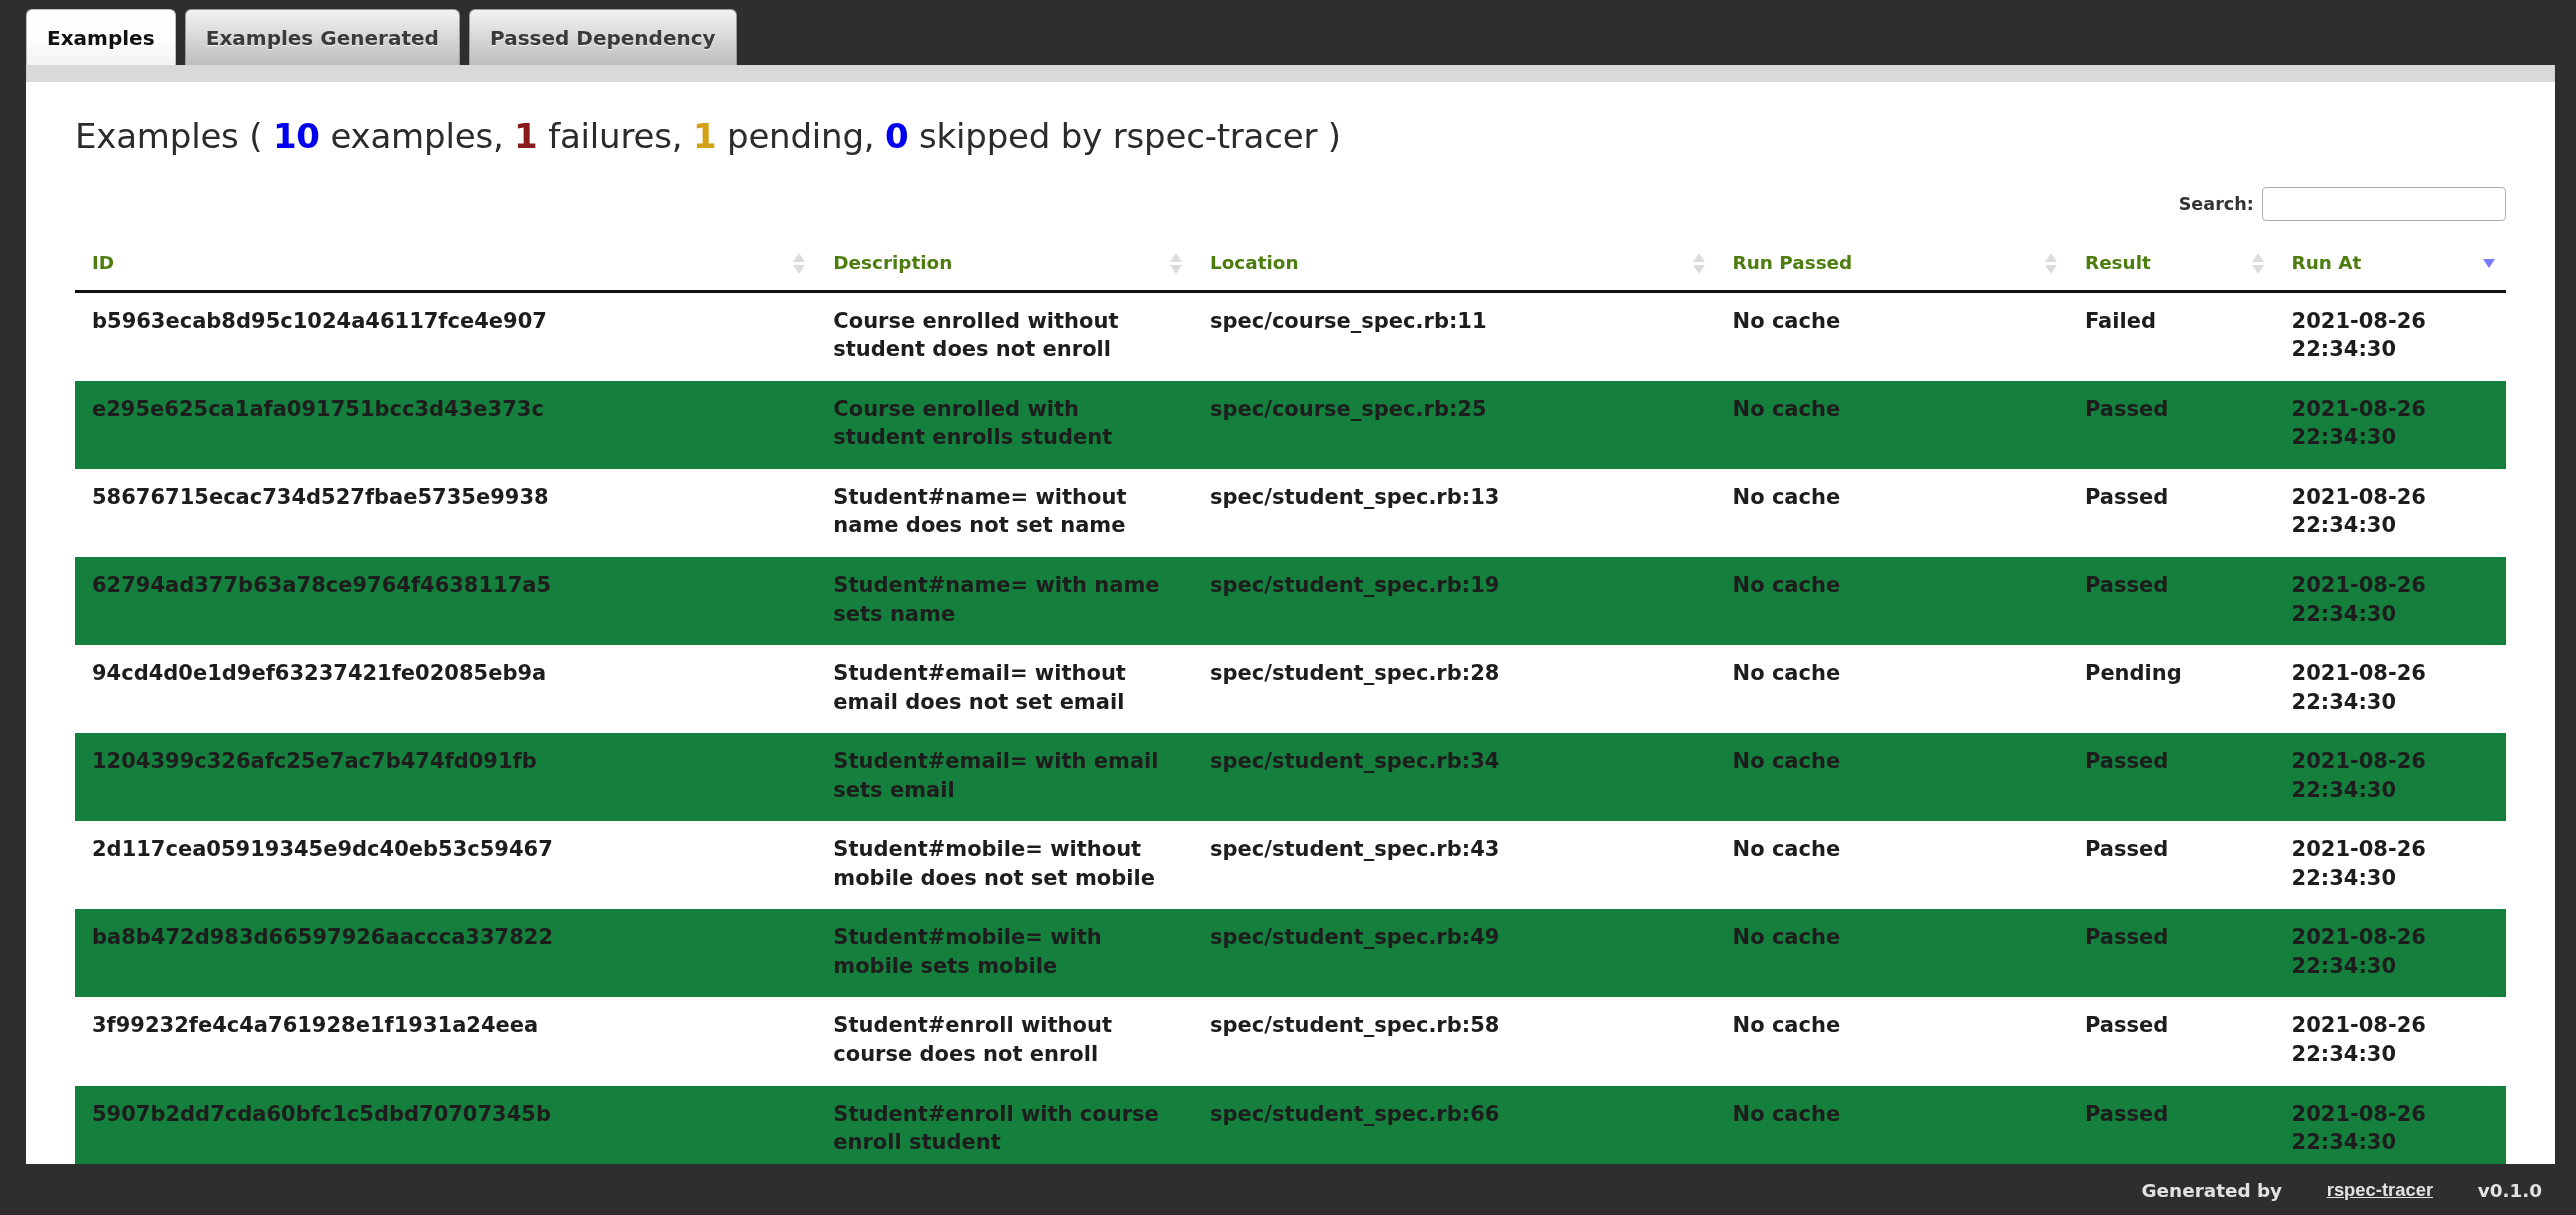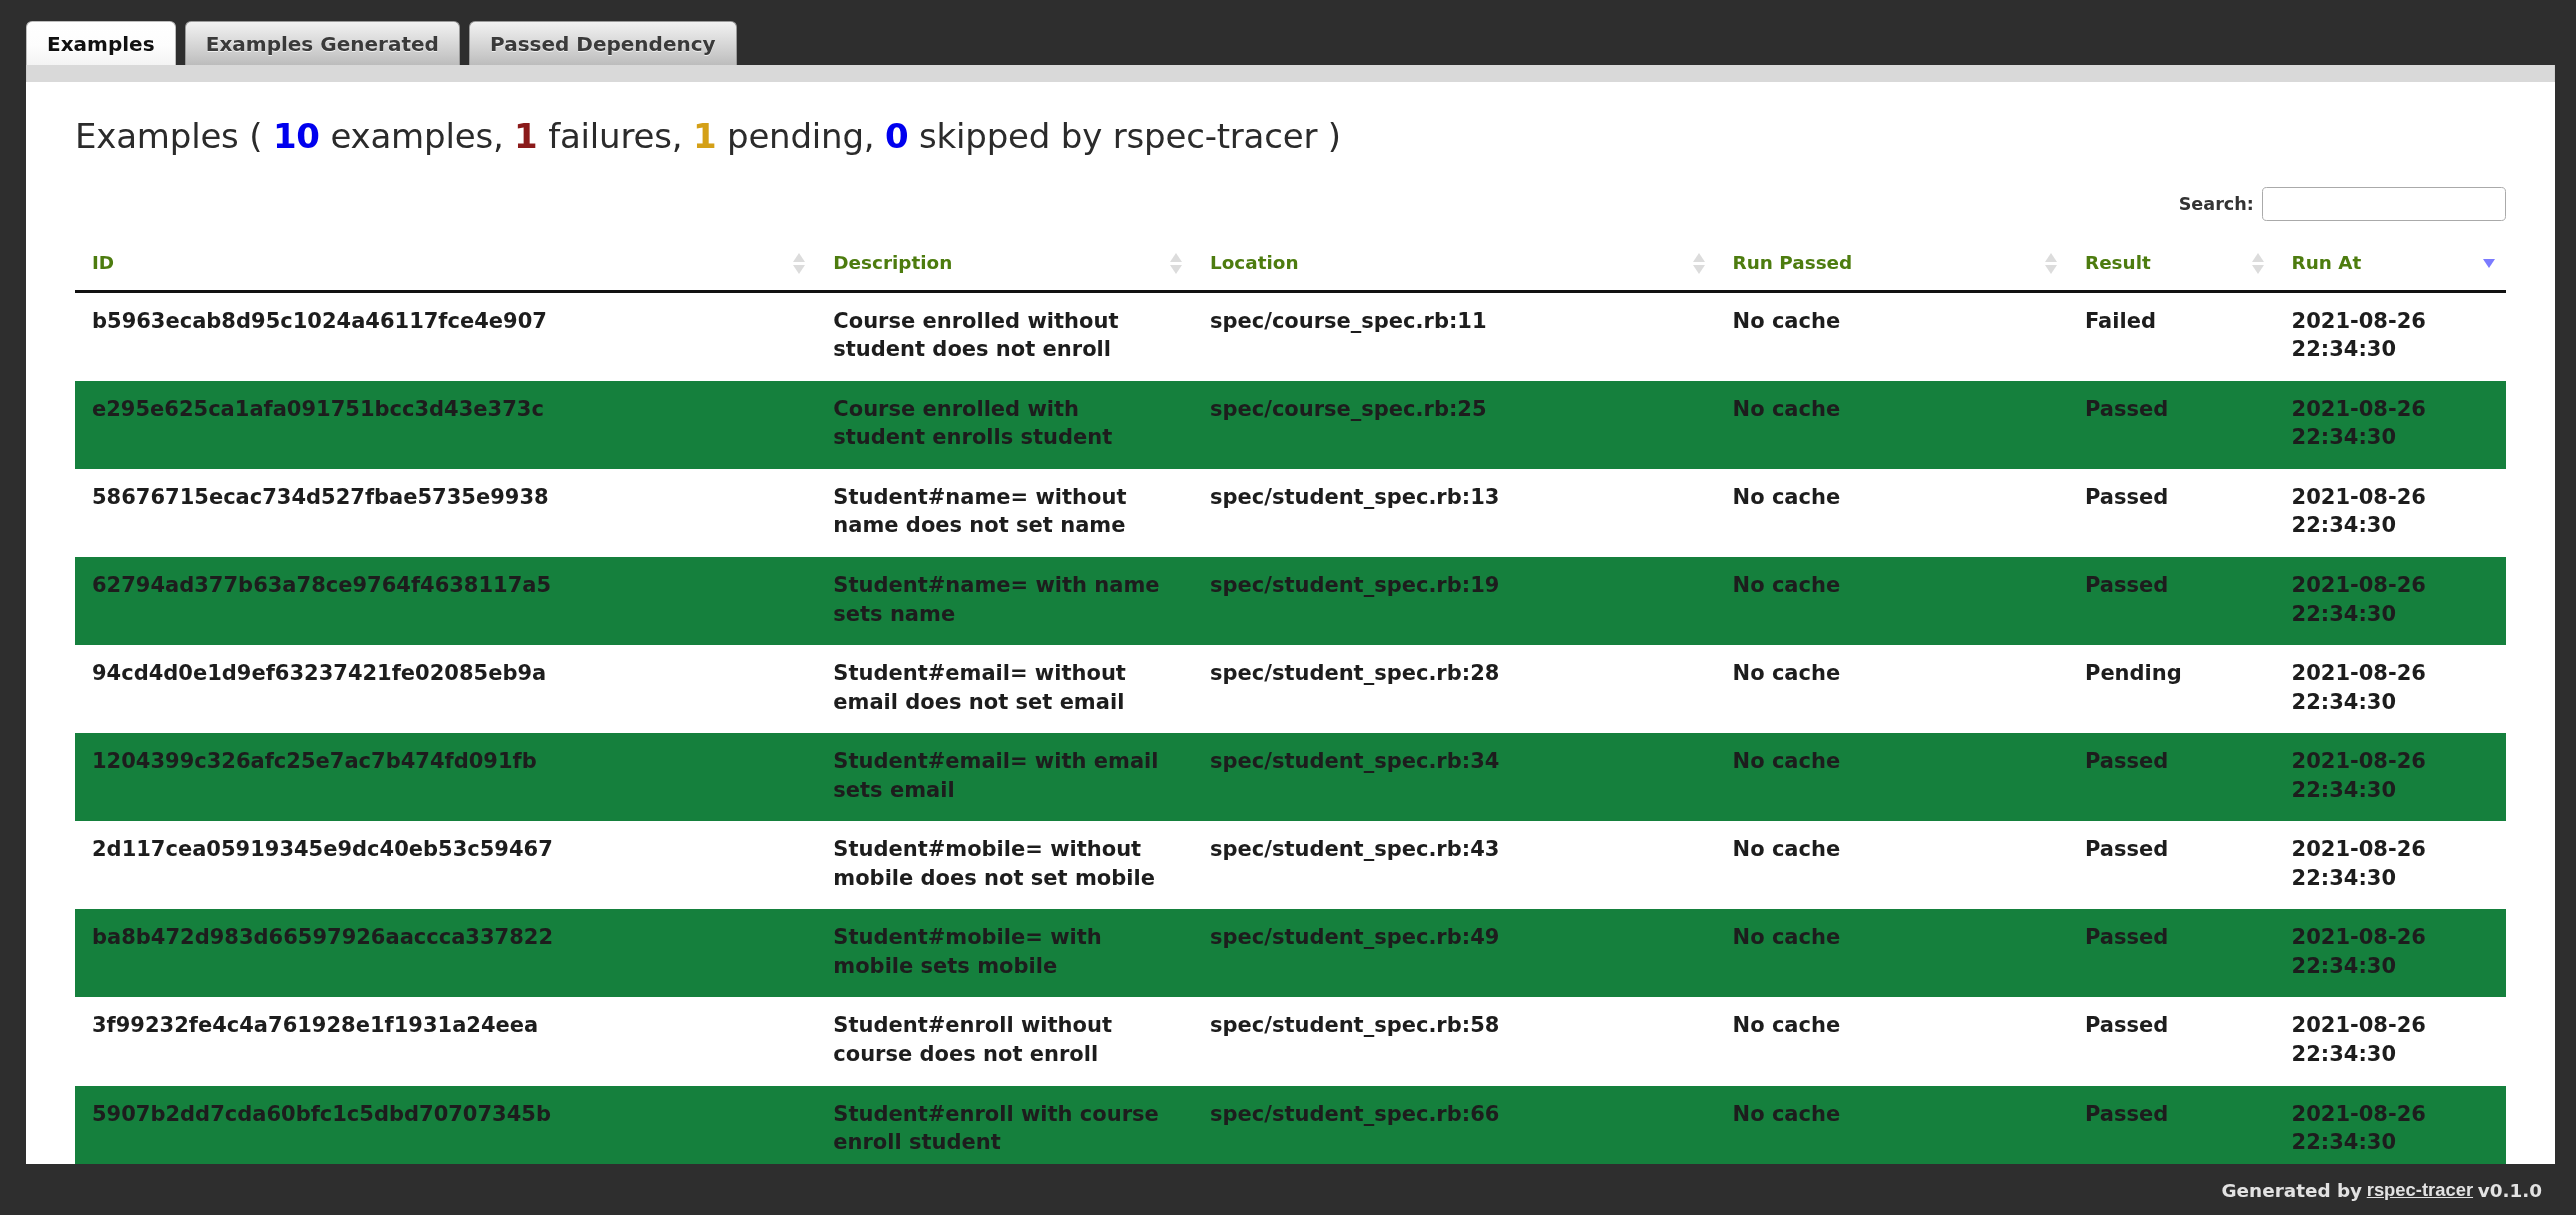--- a/index.html
+++ b/index.html
@@ -15,21 +15,21 @@
   .tabbar {
     height: 65px;
     background: #2e2e2e;
     padding-left: 26px;
     display: flex;
     align-items: flex-end;
     position: relative;
     z-index: 5;
   }
   .tab {
-    height: 44px;
+    height: 56px;
     margin-right: 9.2px;
     padding: 0 20px;
     display: flex; align-items: center;
     font-size: 20px;
     font-weight: 700;
     color: #3a3a3a;
     border-radius: 6.1px 6.1px 0 0;
     background: linear-gradient(to bottom, #f2f2f2 0%, #c9c9c9 78%, #bcbcbc 100%);
     border: 0.8px solid #9a9a9a;
     border-bottom: none;
@@ -175,20 +175,21 @@
     height: 52px;
     background: #2e2e2e;
     display: flex;
     align-items: center;
     justify-content: flex-end;
     padding-right: 34px;
     font-size: 18.4px;
     font-weight: 700;
     color: #e2e2e2;
     flex: none;
+    gap: 40px;
   }
   .footer a {
     color: #e2e2e2;
     text-decoration: underline;
     font-family: Liberation Sans, sans-serif;
     font-weight: 700;
     margin: 0 4.6px;
   }
 </style>
 </head>

